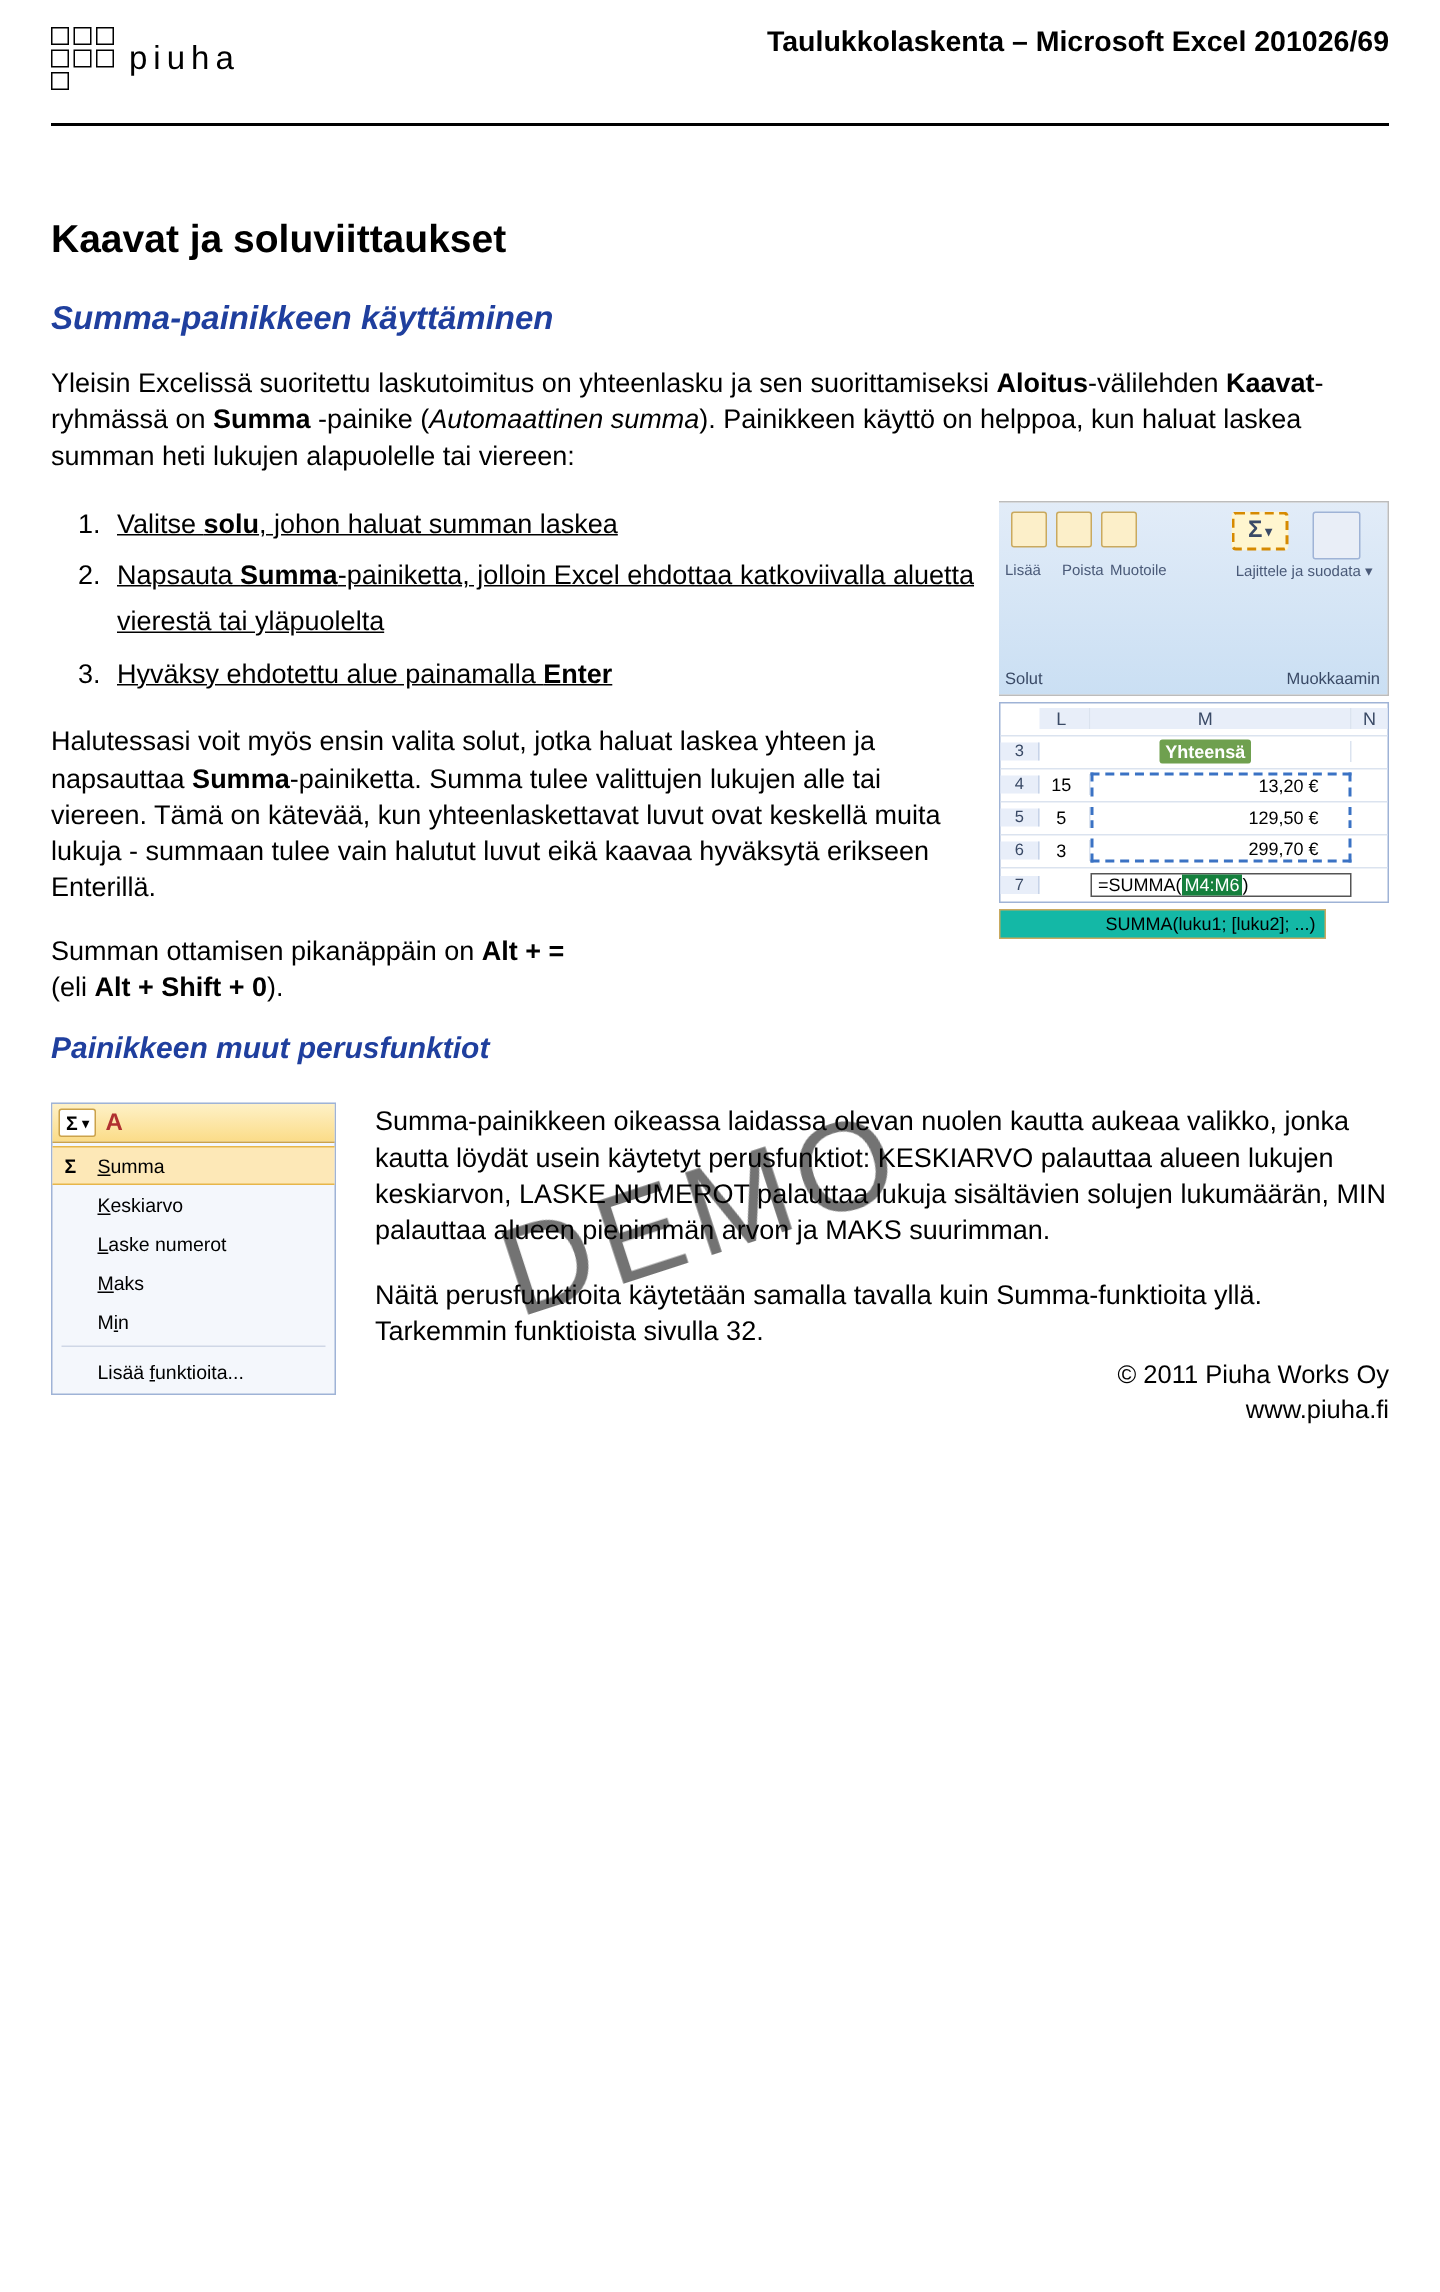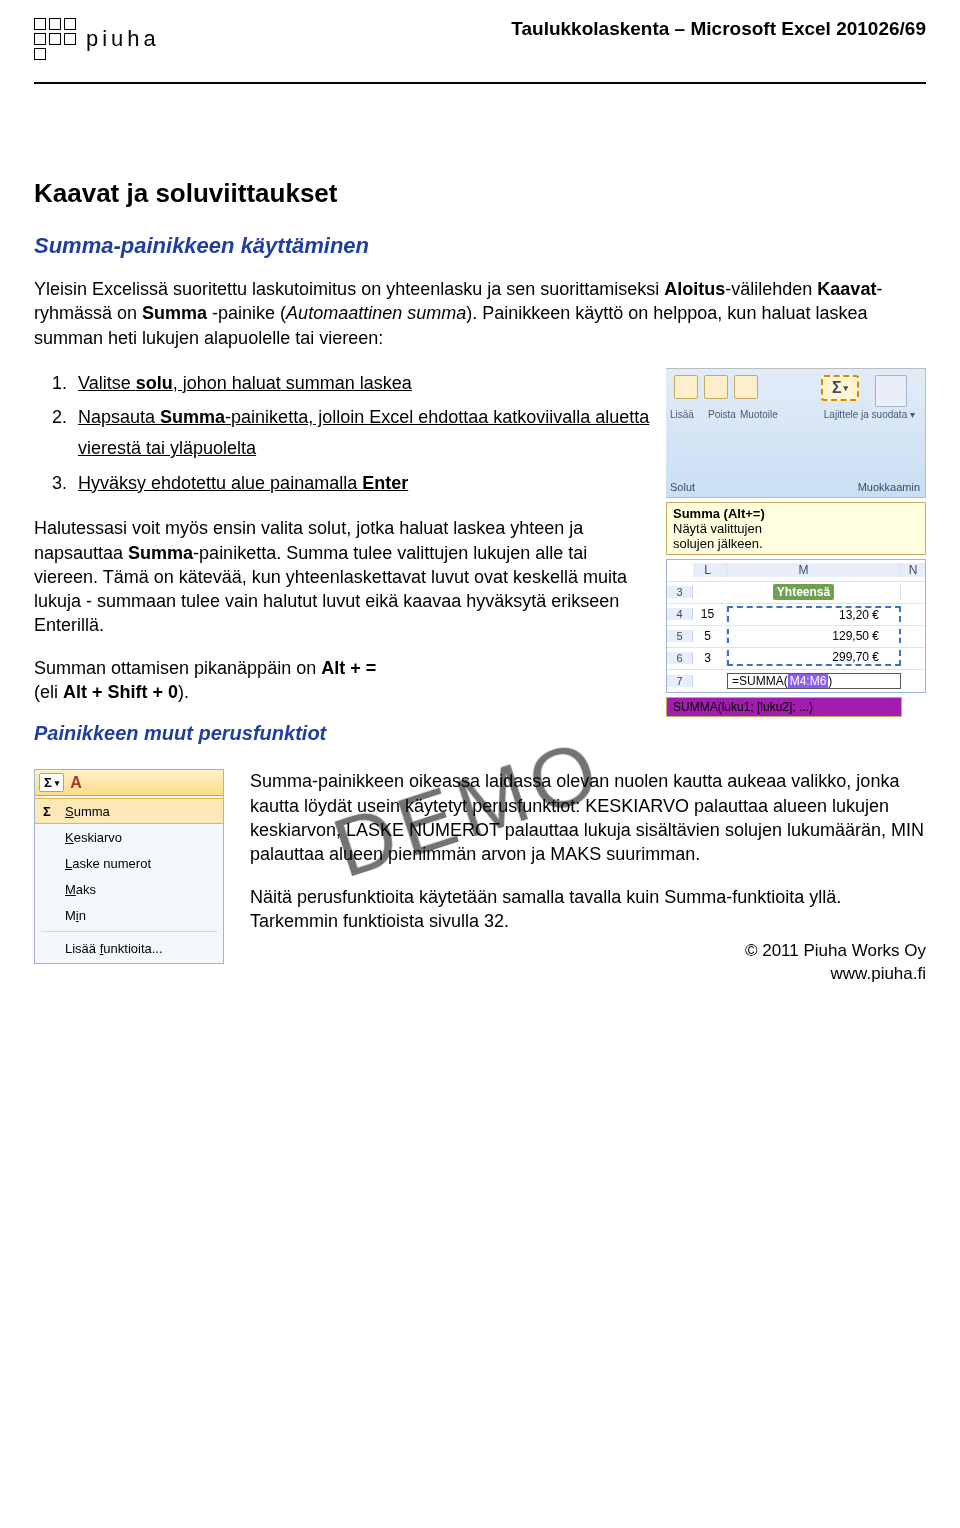--- a/index.html
+++ b/index.html
@@ -6,21 +6,21 @@
   html, body { width: 960px; background: #fff; font-family: Arial, Helvetica, sans-serif; color: #000; }
   .page { width: 960px; padding: 18px 34px 40px 34px; position: relative; }
   .header-row { display: flex; align-items: flex-start; padding-bottom: 6px; }
   .logo-block { display: flex; align-items: center; gap: 10px; }
   .logo-sq { display: grid; grid-template-columns: repeat(3,12px); grid-template-rows: repeat(3,12px); gap: 3px; }
   .logo-sq div { border: 1px solid #000; }
   .logo-text { font-size: 22px; letter-spacing: 4px; font-weight: 400; }
   .doc-title { flex: 1; text-align: right; font-size: 19px; font-weight: bold; }
   .page-num { font-size: 19px; font-weight: bold; }
   hr.rule { border: none; border-top: 2px solid #000; margin-top: 16px; }
-  .content { padding-top: 60px; position: relative; margin-top: 34px; }
+  .content { padding-top: 60px; position: relative; }
   h1 { font-size: 26px; font-weight: bold; margin-bottom: 24px; }
   h2 { font-size: 22px; font-weight: bold; font-style: italic; color: #1F3F9E; margin-bottom: 18px; }
   h3 { font-size: 20px; font-weight: bold; font-style: italic; color: #1F3F9E; margin: 18px 0 16px 0; }
   p.body { font-size: 18px; line-height: 1.35; margin-bottom: 18px; }
   ol.steps { font-size: 18px; line-height: 1.7; margin-left: 38px; margin-bottom: 18px; text-decoration: underline; }
   ol.steps li { padding-left: 6px; margin-bottom: 4px; }
   .b { font-weight: bold; }
   .i { font-style: italic; }
   .two-col { display: flex; gap: 10px; }
   .col-left { flex: 1; }
@@ -45,22 +45,22 @@
   .colM { flex:1; text-align:right; padding-right:20px; border-right:1px solid #dbe3ef; position:relative;}
   .colN { width:24px; }
   .sheet-hdr .rowhdr{background:#e8eef9;}
   .sheet-hdr .colL,.sheet-hdr .colM,.sheet-hdr .colN{background:#e8eef9; text-align:center; font-weight:normal; color:#3a4a66;}
   .yh { background:#6fa04f; color:#fff; font-weight:bold; text-align:center; padding:1px 4px; border-radius:2px; }
   .dash-right{border-right:2px dashed #3a72c4 !important;}
   .dash-left {border-left:2px dashed #3a72c4;}
   .dash-top  {border-top:2px dashed #3a72c4;}
   .dash-bot  {border-bottom:2px dashed #3a72c4;}
   .formula-row .colM{ background:#fff; }
-  .formula-sel{ background:#8b5cf6; color:#fff; padding:0 2px; }
-  .hint-box{ width:236px; border:1px solid #c9a95f; background:#a21caf; padding:2px 6px; font-size:12px; }
+  .formula-sel{ background:#15803d; color:#fff; padding:0 2px; }
+  .hint-box{ width:218px; border:1px solid #c9a95f; background:#14b8a6; padding:2px 6px; font-size:12px;text-align:right; }
   .watermark { position: fixed; top: 760px; left: 330px; font-size: 84px; letter-spacing: 6px; color: rgba(0,0,0,0.55); transform: rotate(-18deg); pointer-events: none; font-weight: 400; z-index: 50; }
   .menu-img { width:190px; border:1px solid #9fb3d6; background:#f4f7fc; font-size:13px; }
   .menu-top { height:26px; display:flex; align-items:center; gap:2px; padding:2px 4px; background:linear-gradient(#fef1c7,#fbdc88); border-bottom:1px solid #cba24a;}
   .menu-sigma{ display:inline-flex; align-items:center; background:#fff; border:1px solid #cba24a; border-radius:2px; padding:1px 4px; font-weight:bold;}
   .menu-sigma::after{content:"▾"; font-size:9px; margin-left:3px;}
   .menu-A{ font-size:16px; color:#b03030; font-weight:bold; margin-left:4px;}
   .menu-body{ padding:2px 0;}
   .menu-item{ display:flex; align-items:center; height:26px; padding:0 10px 0 30px; position:relative;}
   .menu-item.sel{background:#fde8b7; border:1px solid #e7b64a; border-left:none; border-right:none;}
   .menu-item .ul{ text-decoration: underline; }
@@ -134,25 +134,20 @@
             </div>
           <div class="rib-funnel"></div>
           <div class="rib-lbl rl1">Lisää</div>
           <div class="rib-lbl rl2">Poista</div>
           <div class="rib-lbl rl3">Muotoile</div>
           <div class="rib-lbl rl4">Lajittele ja suodata ▾</div>
           <div class="ribbon-cells">Solut</div>
           <div class="ribbon-edit">Muokkaamin</div>
         </div>
 
-        <div class="tip-box">
-          <div class="tip-title">Summa (Alt+=)</div>
-          <div>Näytä valittujen</div>
-          <div>solujen jälkeen.</div>
-        </div>
 
         <div class="sheet-box">
           <div class="sheet-row sheet-hdr">
             <div class="rowhdr"></div>
             <div class="colL">L</div>
             <div class="colM">M</div>
             <div class="colN">N</div>
           </div>
           <div class="sheet-row">
             <div class="rowhdr">3</div>

